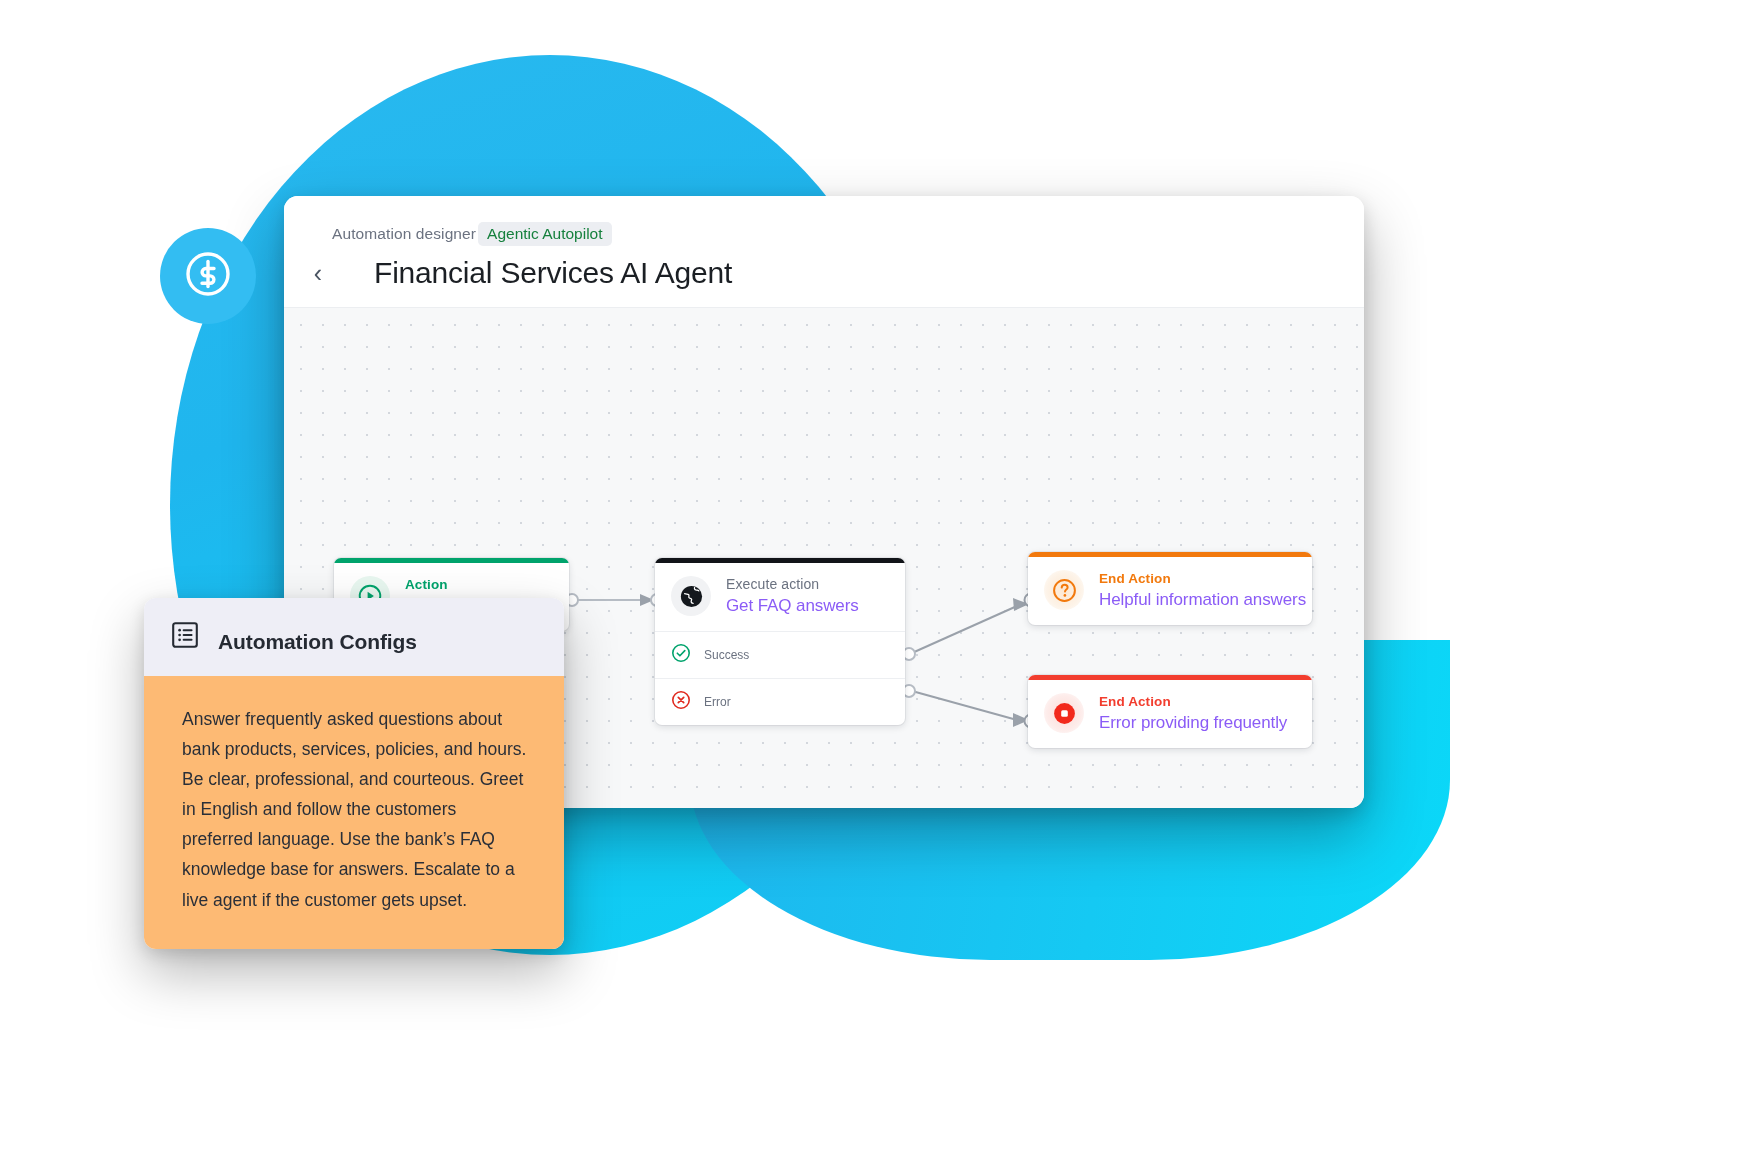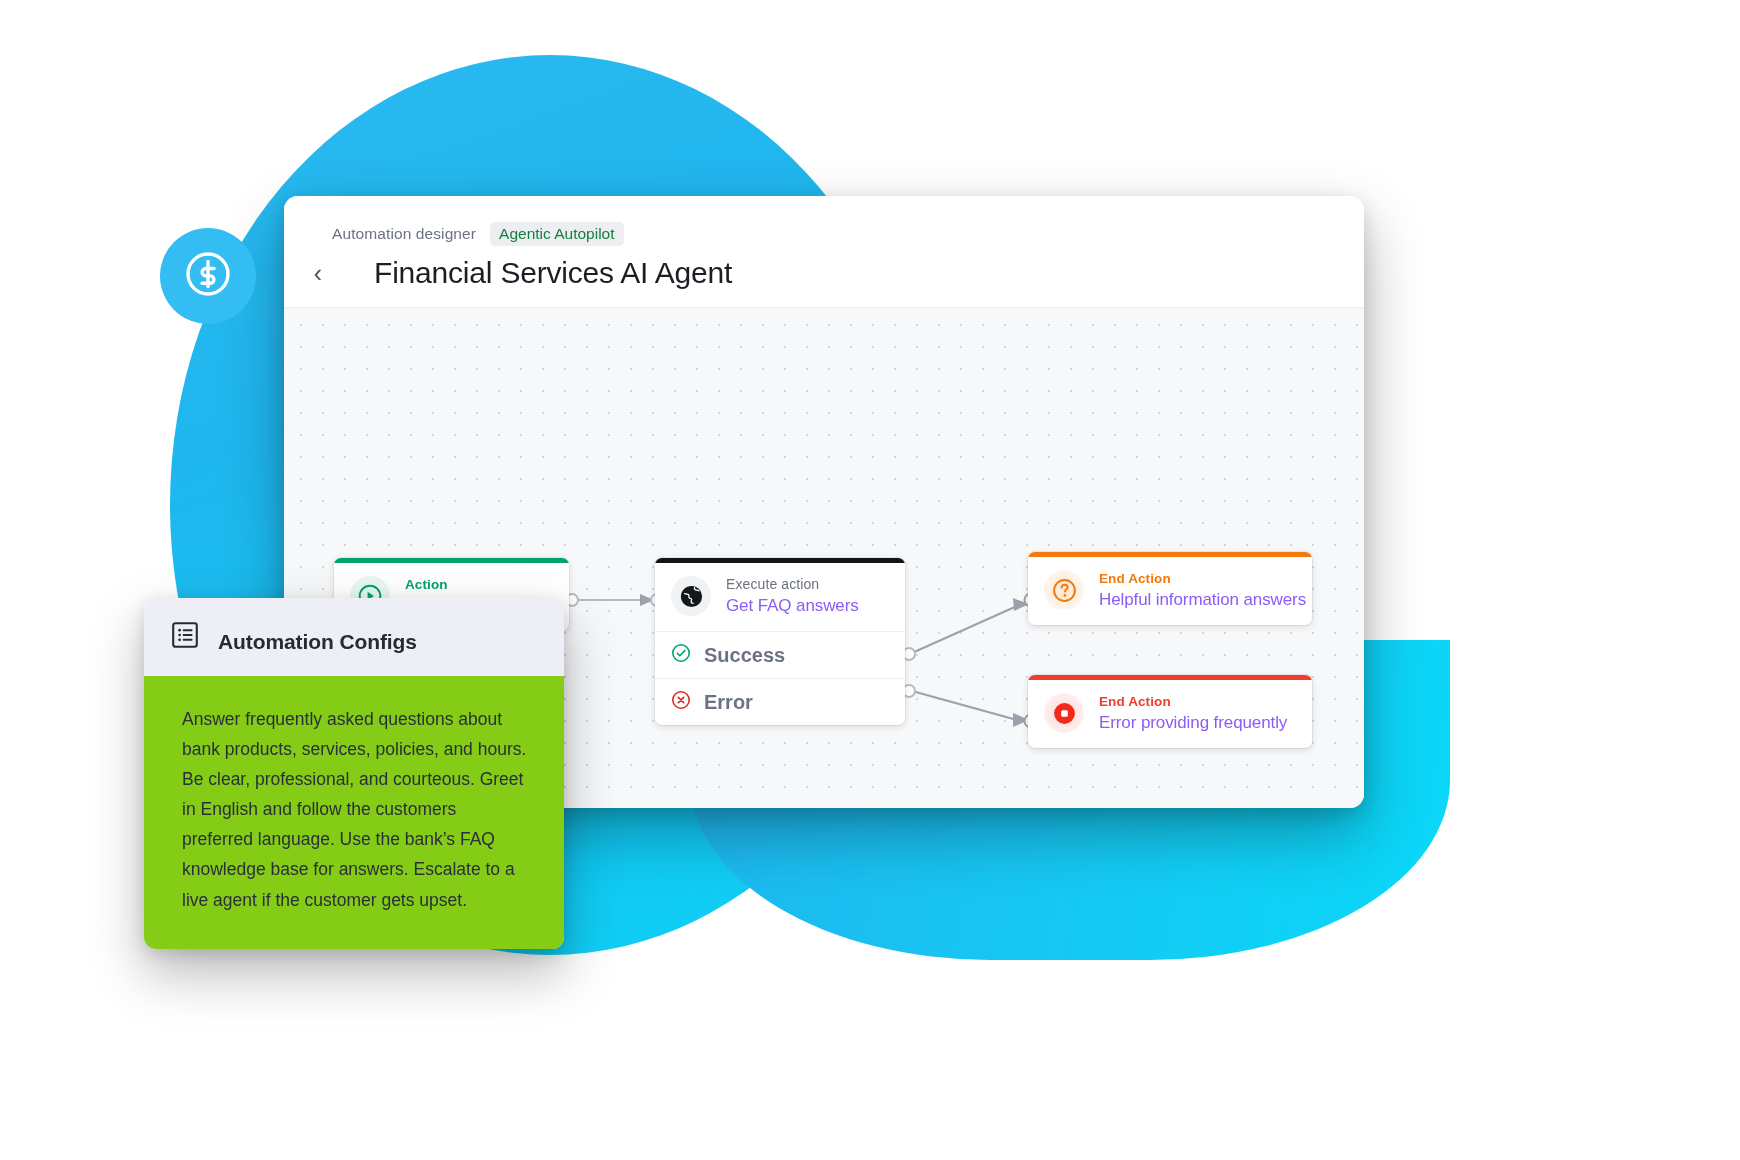--- a/index.html
+++ b/index.html
@@ -80,21 +80,21 @@
   .app-header {
     position: relative;
     height: 112px;
     background: #ffffff;
     border-bottom: 1px solid #eceef1;
     padding: 26px 0 0 0;
   }
   .breadcrumb {
     display: flex;
     align-items: center;
-    gap: 14px;
+    gap: 2px;
     padding-left: 48px;
     height: 24px;
   }
   .crumb-root {
     font-size: 15.5px;
     color: #6b7280;
     letter-spacing: 0.1px;
   }
   .crumb-chip {
     font-size: 15.5px;
@@ -166,21 +166,21 @@
   .node-kicker { font-size: 13.5px; font-weight: 600; letter-spacing: 0.1px; }
   .node-title { font-size: 17px; color: #8b5cf6; letter-spacing: -0.1px; white-space: nowrap; }
 
   .node-row {
     display: flex;
     align-items: center;
     gap: 13px;
     padding: 11px 16px;
     border-top: 1px solid #edeff2;
   }
-  .row-label { font-size: 20px; color: #6b7280; font-weight: bold; }
+  .row-label { font-size: 12px; color: #6b7280; }
 
   
   #node-action { left: 50px; top: 250px; width: 235px; }
   #node-action .node-accent { background: #00a36c; }
   #node-action .node-icon { background: #e8f7f0; }
   #node-action .node-kicker { color: #00a36c; }
 
   
   #node-execute { left: 371px; top: 250px; width: 250px; }
   #node-execute .node-accent { background: #111418; }
@@ -219,21 +219,21 @@
     background: #eeeef6;
     padding: 22px 26px;
   }
   .configs-title {
     font-size: 21px;
     font-weight: 700;
     color: #252a33;
     letter-spacing: -0.1px;
   }
   .configs-body {
-    background: #84cc16;
+    background: #fdba74;
     padding: 28px 26px 34px 38px;
   }
   .configs-text {
     font-size: 17.5px;
     line-height: 1.72;
     color: #2a2f38;
     max-width: 348px;
   }
 </style>
 </head>

